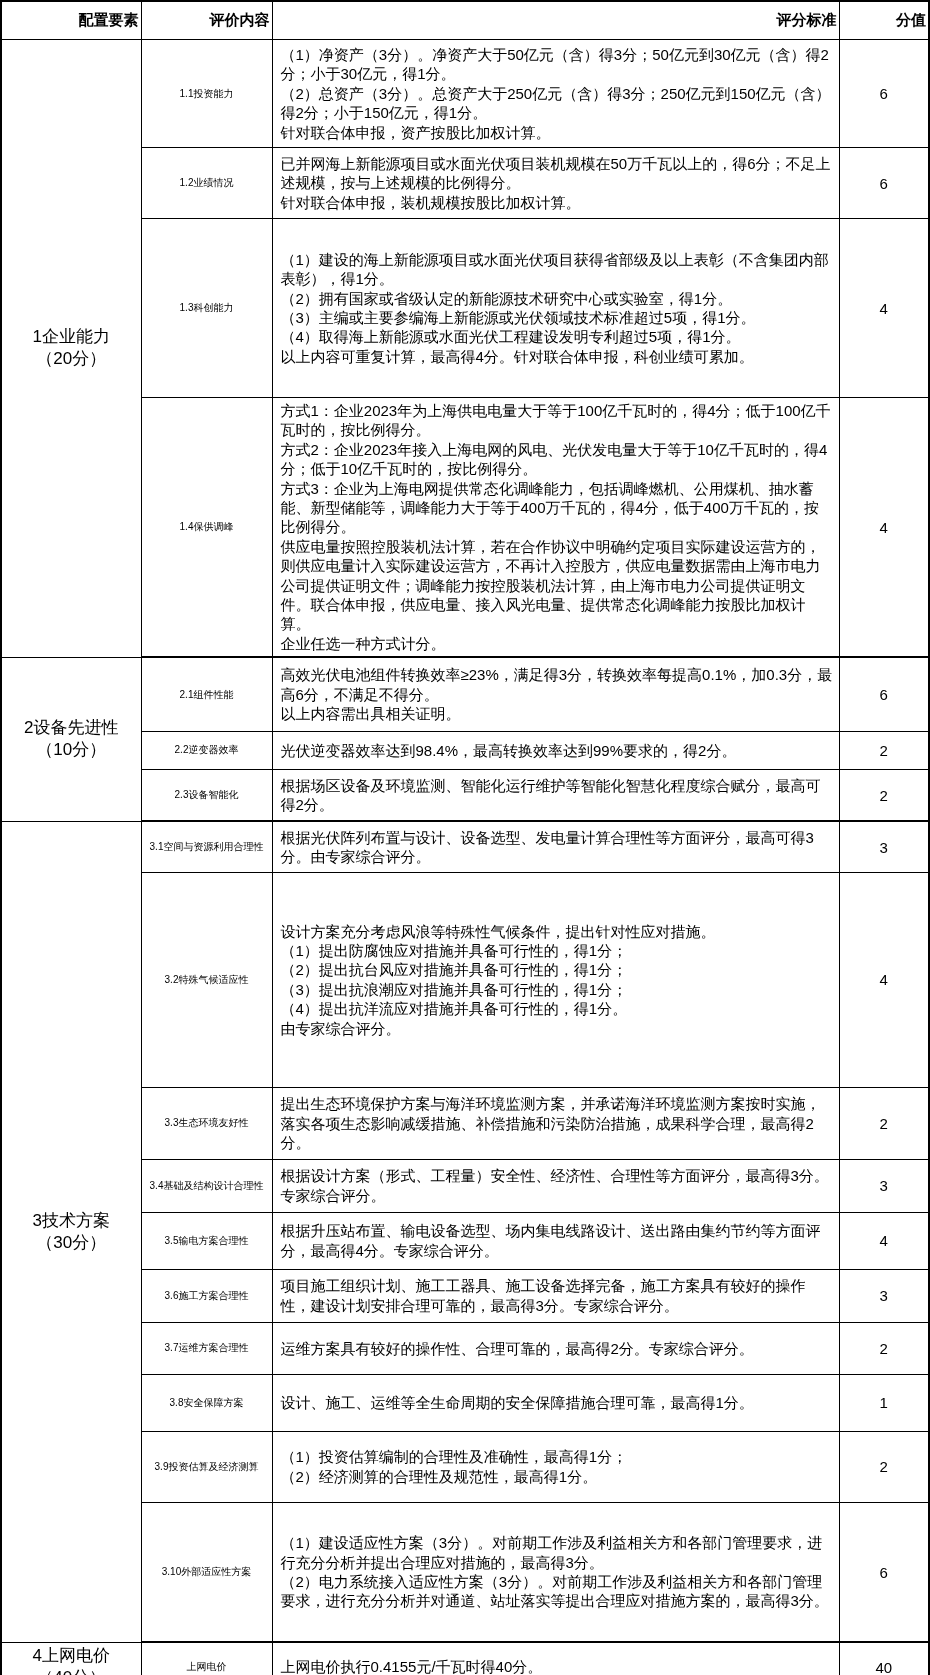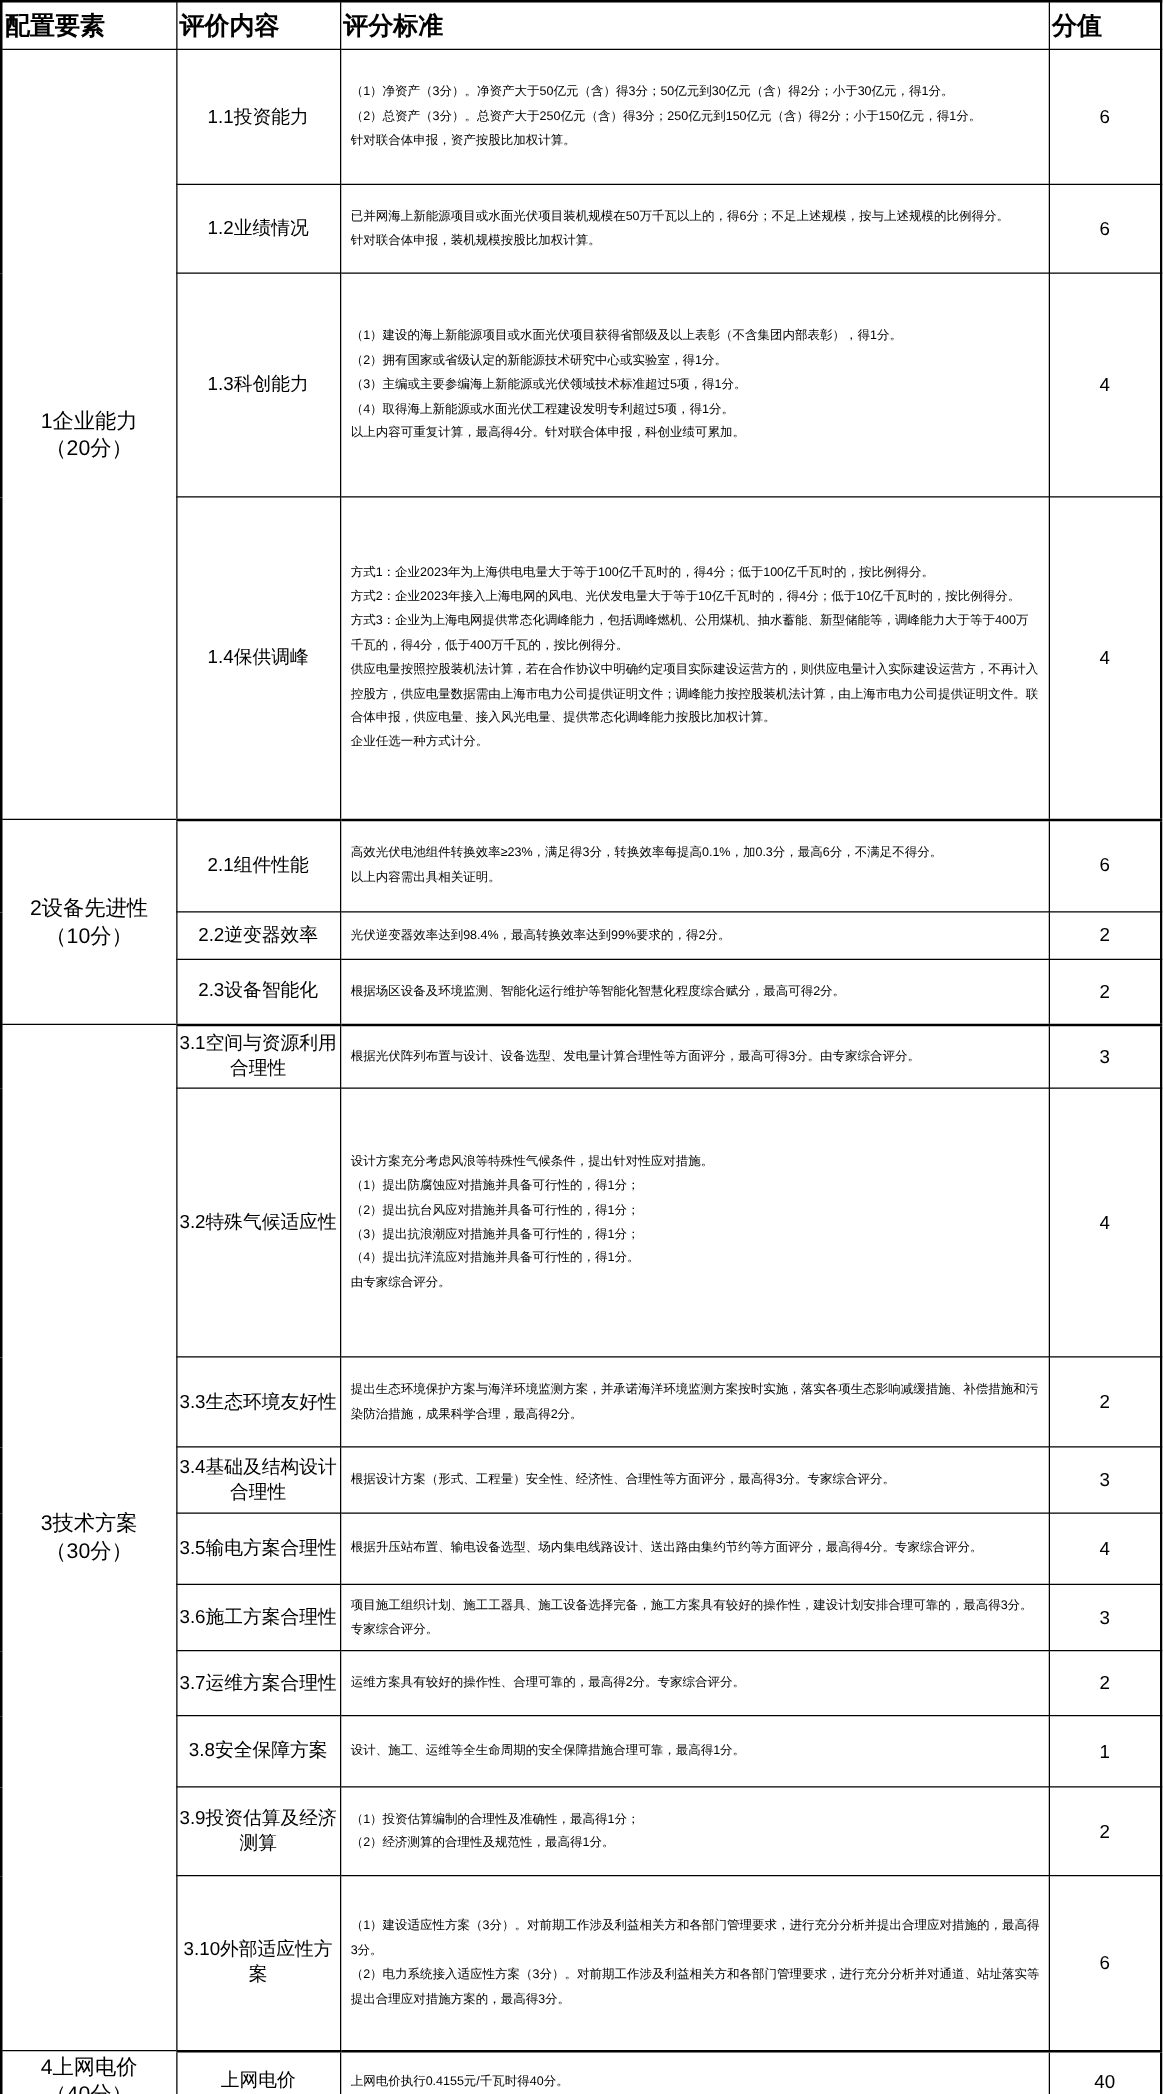--- a/index.html
+++ b/index.html
@@ -21,43 +21,43 @@
     background: #ffffff;
   }
   table.scoring th, table.scoring td {
     border: 1px solid #000000;
     vertical-align: middle;
     word-break: break-all;
     overflow-wrap: break-word;
   }
   thead th {
     height: 33px;
-    font-size: 20px;
+    font-size: 15px;
     font-weight: 700;
-    text-align: left;
+    text-align: right;
     border-bottom: 2px solid #000000;
     padding: 2px;
   }
   td.col-element {
     text-align: center;
     font-size: 17px;
     line-height: 22px;
     white-space: pre-line;
     padding: 2px;
     border-bottom-width: 2px;
   }
   td.col-content {
     text-align: center;
-    font-size: 15px;
+    font-size: 10px;
     line-height: 20px;
     padding: 2px;
   }
   td.col-criteria {
     text-align: left;
-    font-size: 10px;
+    font-size: 15px;
     line-height: 19.4px;
     padding: 3px 6px 3px 8px;
   }
   td.col-criteria .para { margin: 0; }
   td.col-score {
     text-align: center;
     font-size: 15px;
     padding: 2px;
   }
   tr.section-end > td { border-bottom-width: 2px; }

